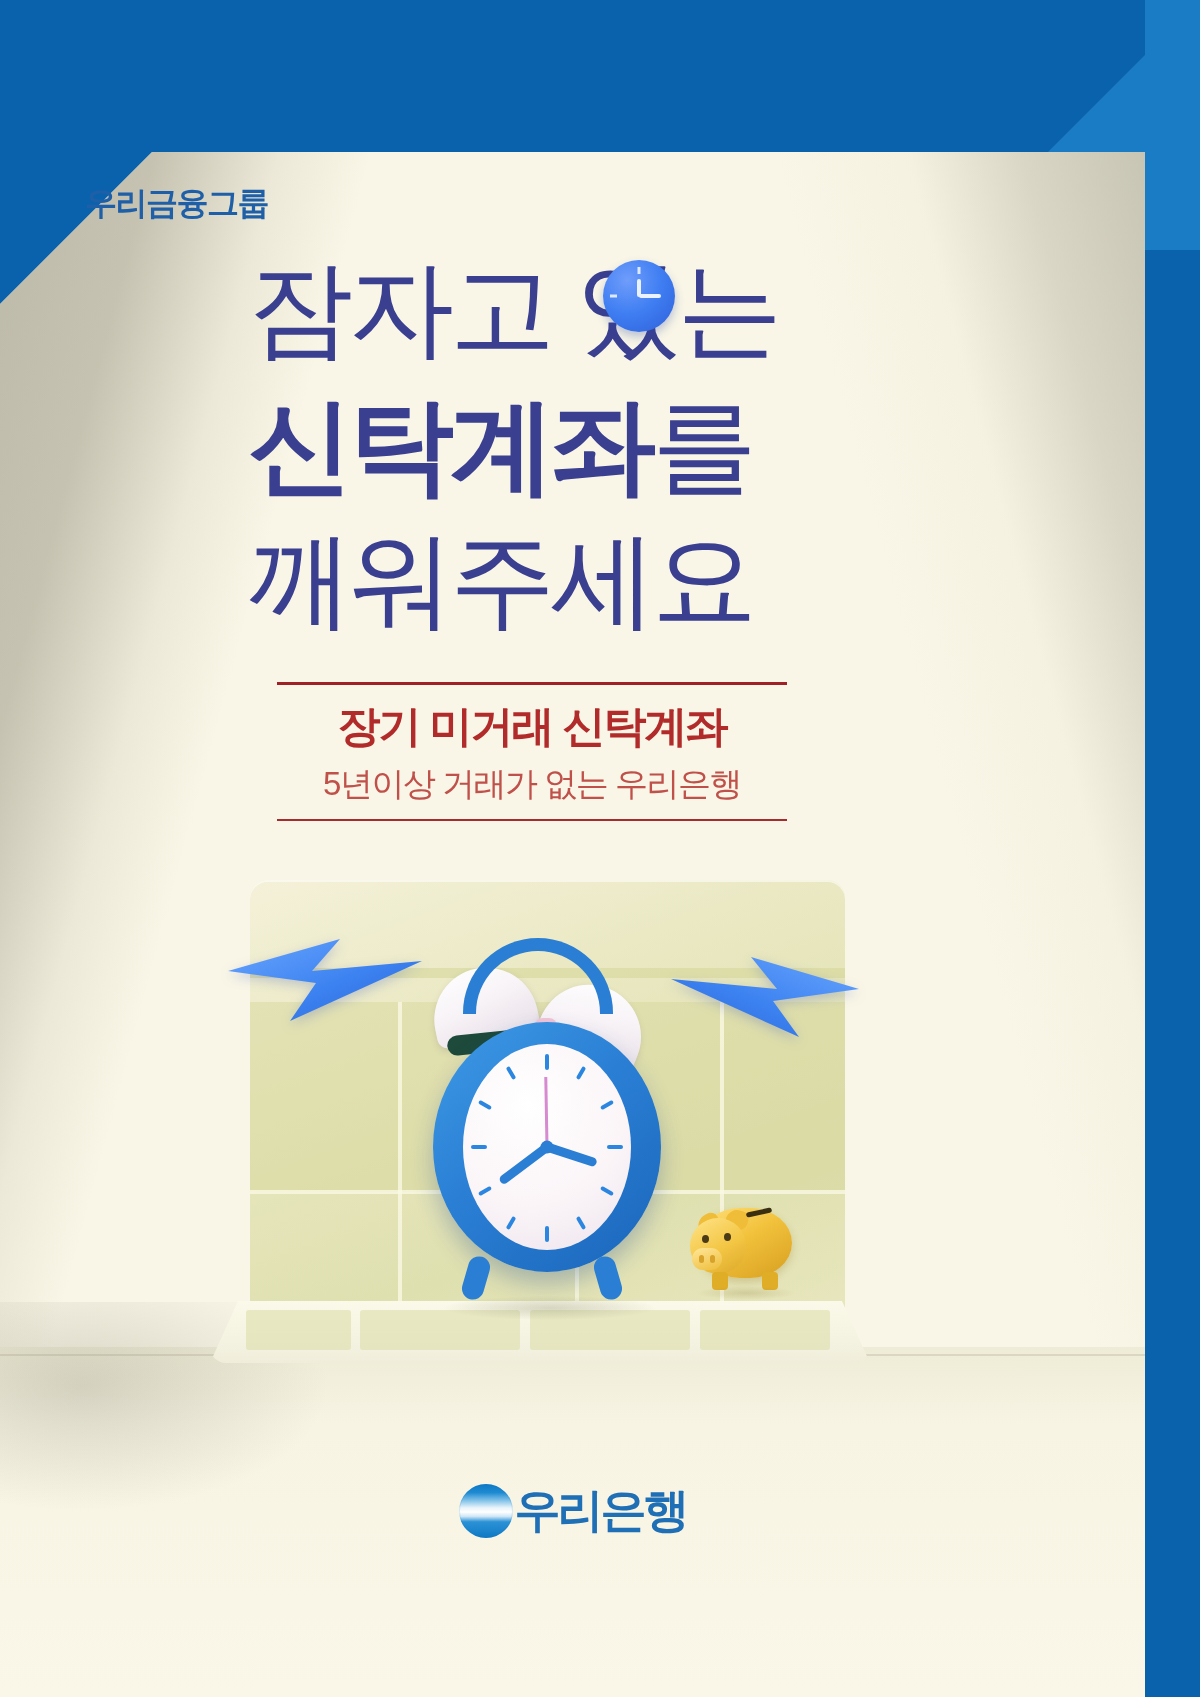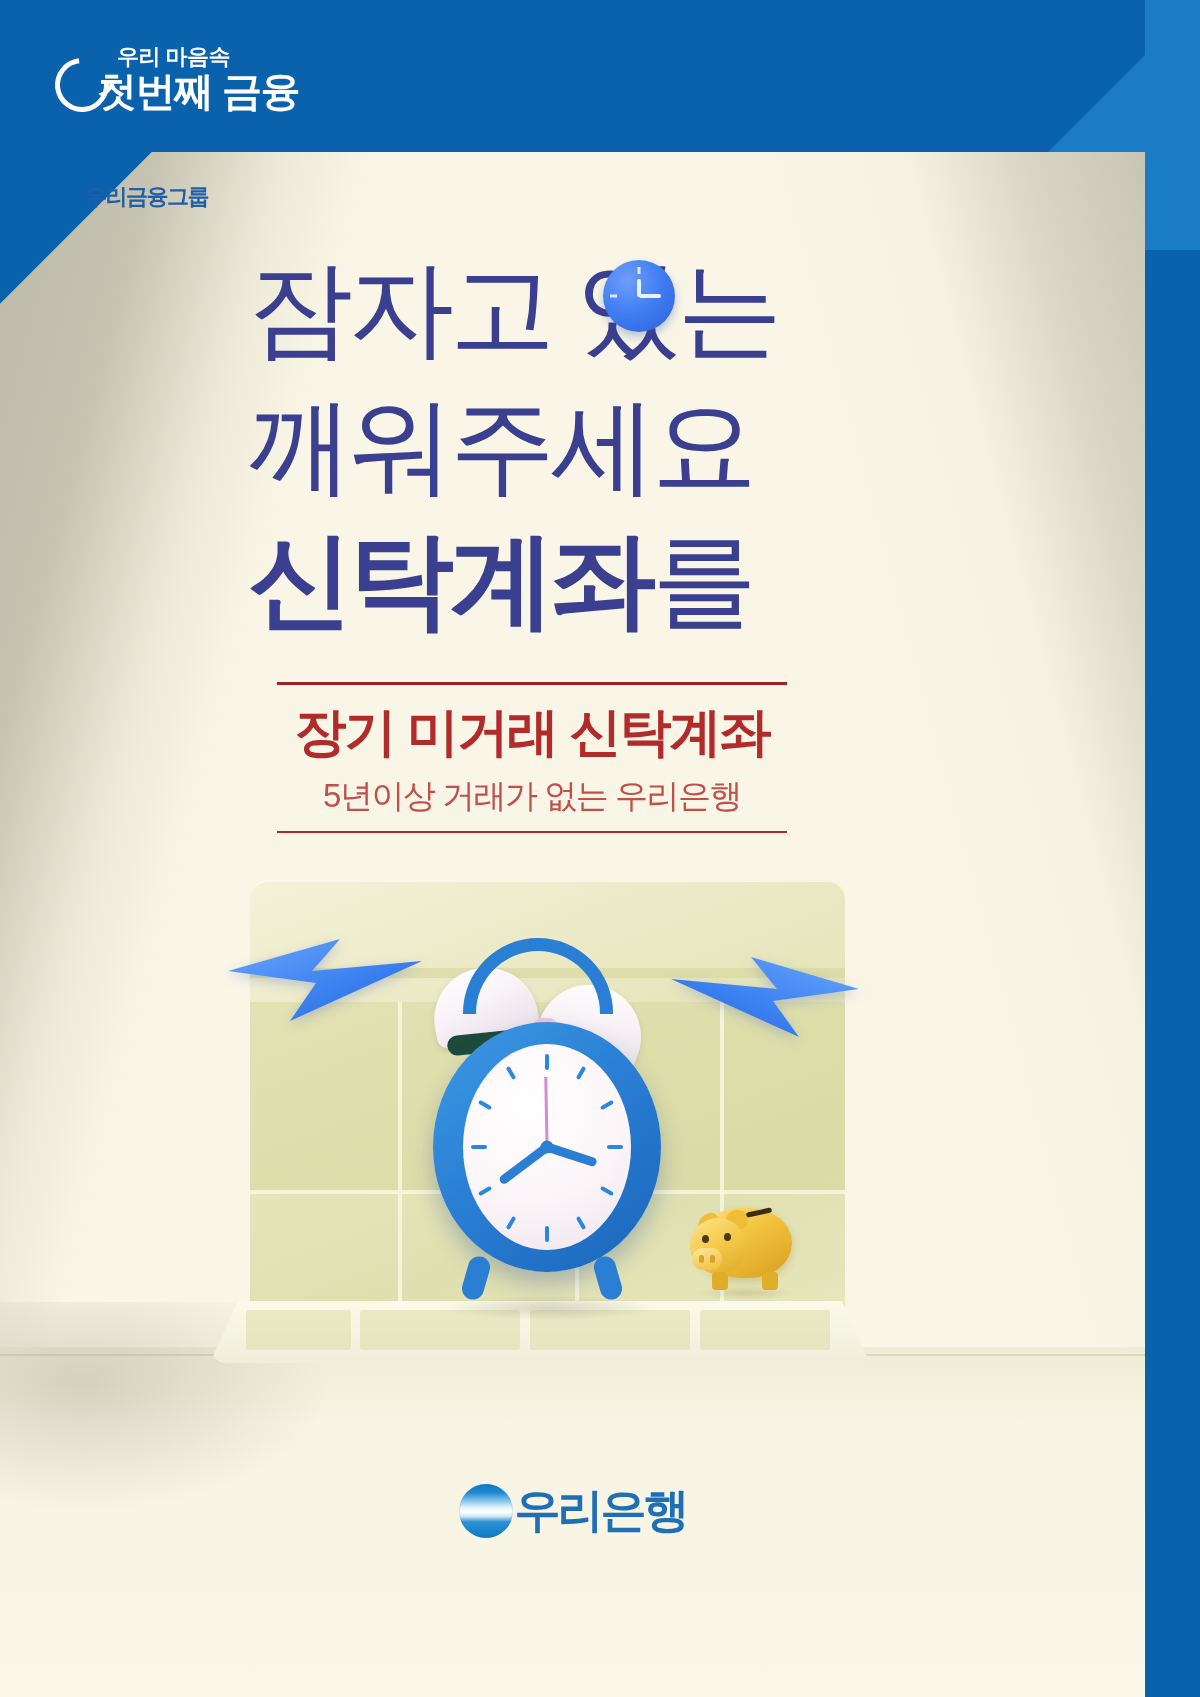--- a/index.html
+++ b/index.html
@@ -75,21 +75,21 @@
     background:rgba(180,176,152,0.35);
   }
   .floor-shadow-l{
     position:absolute; left:0; top:1150px; width:330px; height:210px;
     background:radial-gradient(ellipse at 25% 40%, rgba(140,138,120,0.30), rgba(249,246,231,0) 70%);
   }
 
   
   .group-name{
     position:absolute; left:85px; top:182px;
-    font-size:22px; font-weight:700; color:#1E5FA8; letter-spacing:-1.5px;
+    font-size:32px; font-weight:700; color:#1E5FA8; letter-spacing:-1.5px;
   }
 
   
   .headline{ position:absolute; left:248px; top:240px; width:640px; }
   .hl-line{ white-space:nowrap; color:#3A3F8F; letter-spacing:-4px; }
   .hl1{ font-size:105px; font-weight:300; line-height:1.32; position:relative; }
   .hl2{ font-size:105px; line-height:1.28; }
   .hl2 .bold{ font-weight:800; }
   .hl2 .light{ font-weight:300; }
   .hl3{ font-size:105px; font-weight:300; line-height:1.28; }
@@ -115,21 +115,21 @@
   .hl-clock .tick-t{
     position:absolute; left:50%; top:7px; width:3px; height:7px;
     background:#dce9ff; transform:translateX(-50%);
   }
 
   
   .redblock{ position:absolute; left:277px; top:682px; width:510px; }
   .rule{ height:3px; background:#9F2126; width:100%; }
   .rule-bottom{ height:2px; background:#A52B2F; width:100%; }
   .red1{
-    text-align:center; font-size:52px; font-weight:800; color:#B22B2B;
+    text-align:center; font-size:43px; font-weight:800; color:#B22B2B;
     letter-spacing:-2px; margin:13px 0 6px; white-space:nowrap;
   }
   .red2{
     text-align:center; font-size:33px; font-weight:400; color:#C0504A;
     letter-spacing:-1.5px; margin:0 0 12px; white-space:nowrap;
   }
 
   
   .illo{ position:absolute; left:210px; top:865px; width:660px; height:480px; }
 
@@ -282,49 +282,44 @@
 </head>
 <body>
 
 <div id="poster">
 
   <div class="blue-base"></div>
   <div class="blue-light-wedge"></div>
   <div class="blue-right-strip"></div>
   <div class="blue-right-strip-lt"></div>
 
-  <div class="header-logo">
-    <div class="logo-ring"></div>
-    <div class="logo-top-line">우리 마음속</div>
-    <div class="logo-main-line">첫번째 금융</div>
-  </div>
 
   <div class="panel">
     <div class="panel-spot"></div>
     <div class="panel-floor"></div>
     <div class="panel-floor-line"></div>
     <div class="floor-shadow-l"></div>
   </div>
 
   <div class="group-name">우리금융그룹</div>
 
   <div class="headline">
     <div class="hl-line hl1">
       <span>잠자고  있는</span>
       <span class="hl-clock">
         <span class="tick-t"></span>
         <span class="tick-l"></span>
         <span class="hand-h"></span>
         <span class="hand-m"></span>
       </span>
     </div>
-    <div class="hl-line hl3">깨워주세요</div>
     <div class="hl-line hl2">
       <span class="bold">신탁계좌</span><span class="light">를</span>
     </div>
+    <div class="hl-line hl3">깨워주세요</div>
   </div>
 
   <div class="redblock">
     <div class="rule"></div>
     <div class="red1">장기 미거래 신탁계좌</div>
     <div class="red2">5년이상 거래가 없는 우리은행</div>
     <div class="rule-bottom"></div>
   </div>
 
   <div class="illo">

